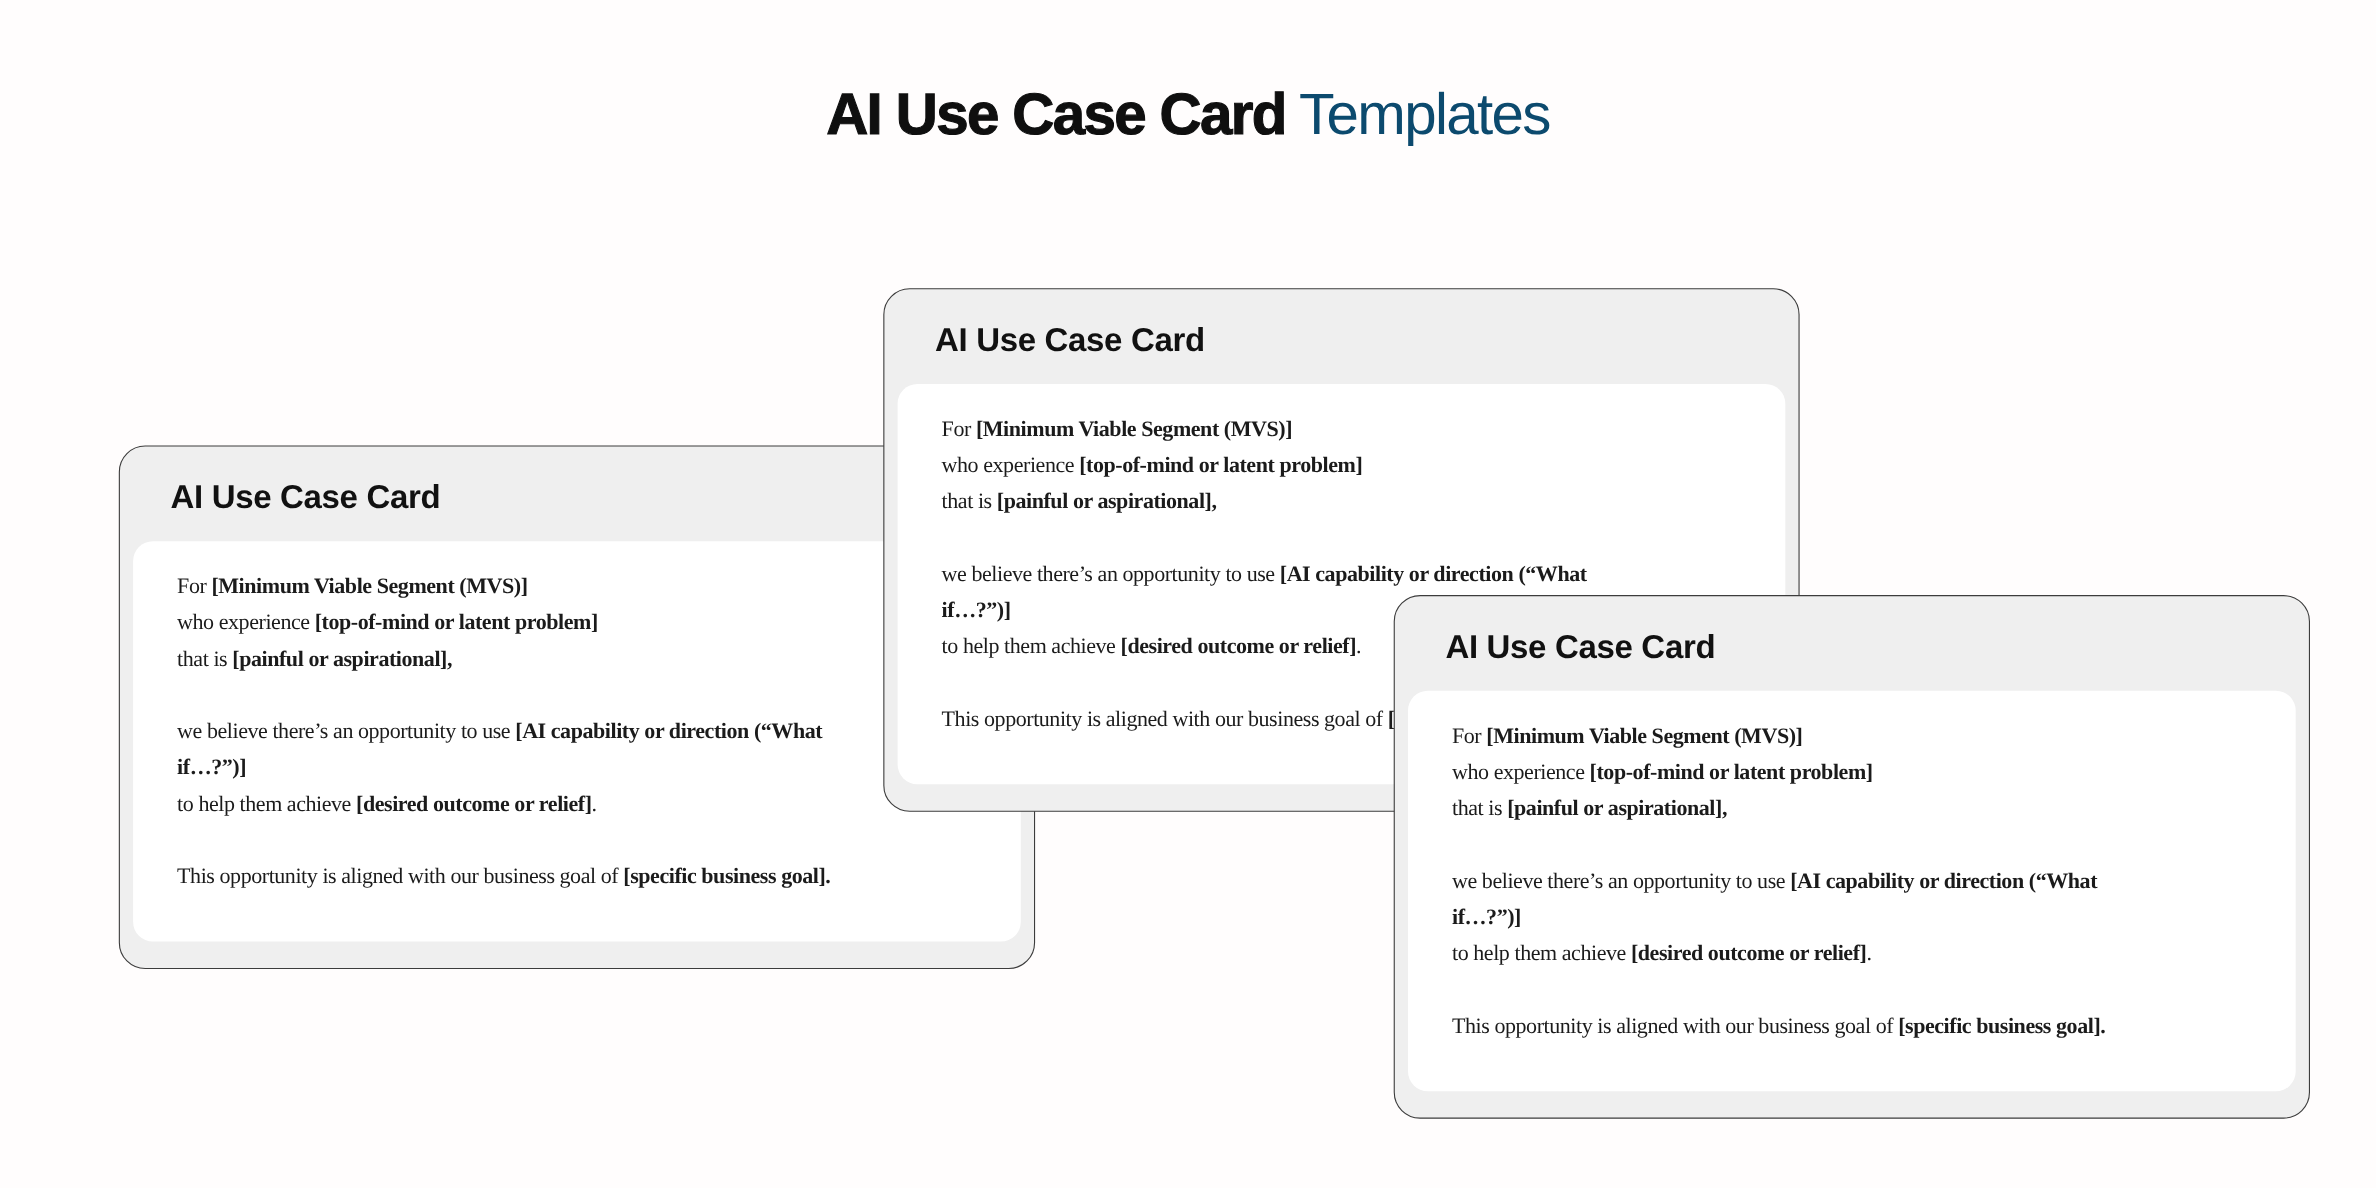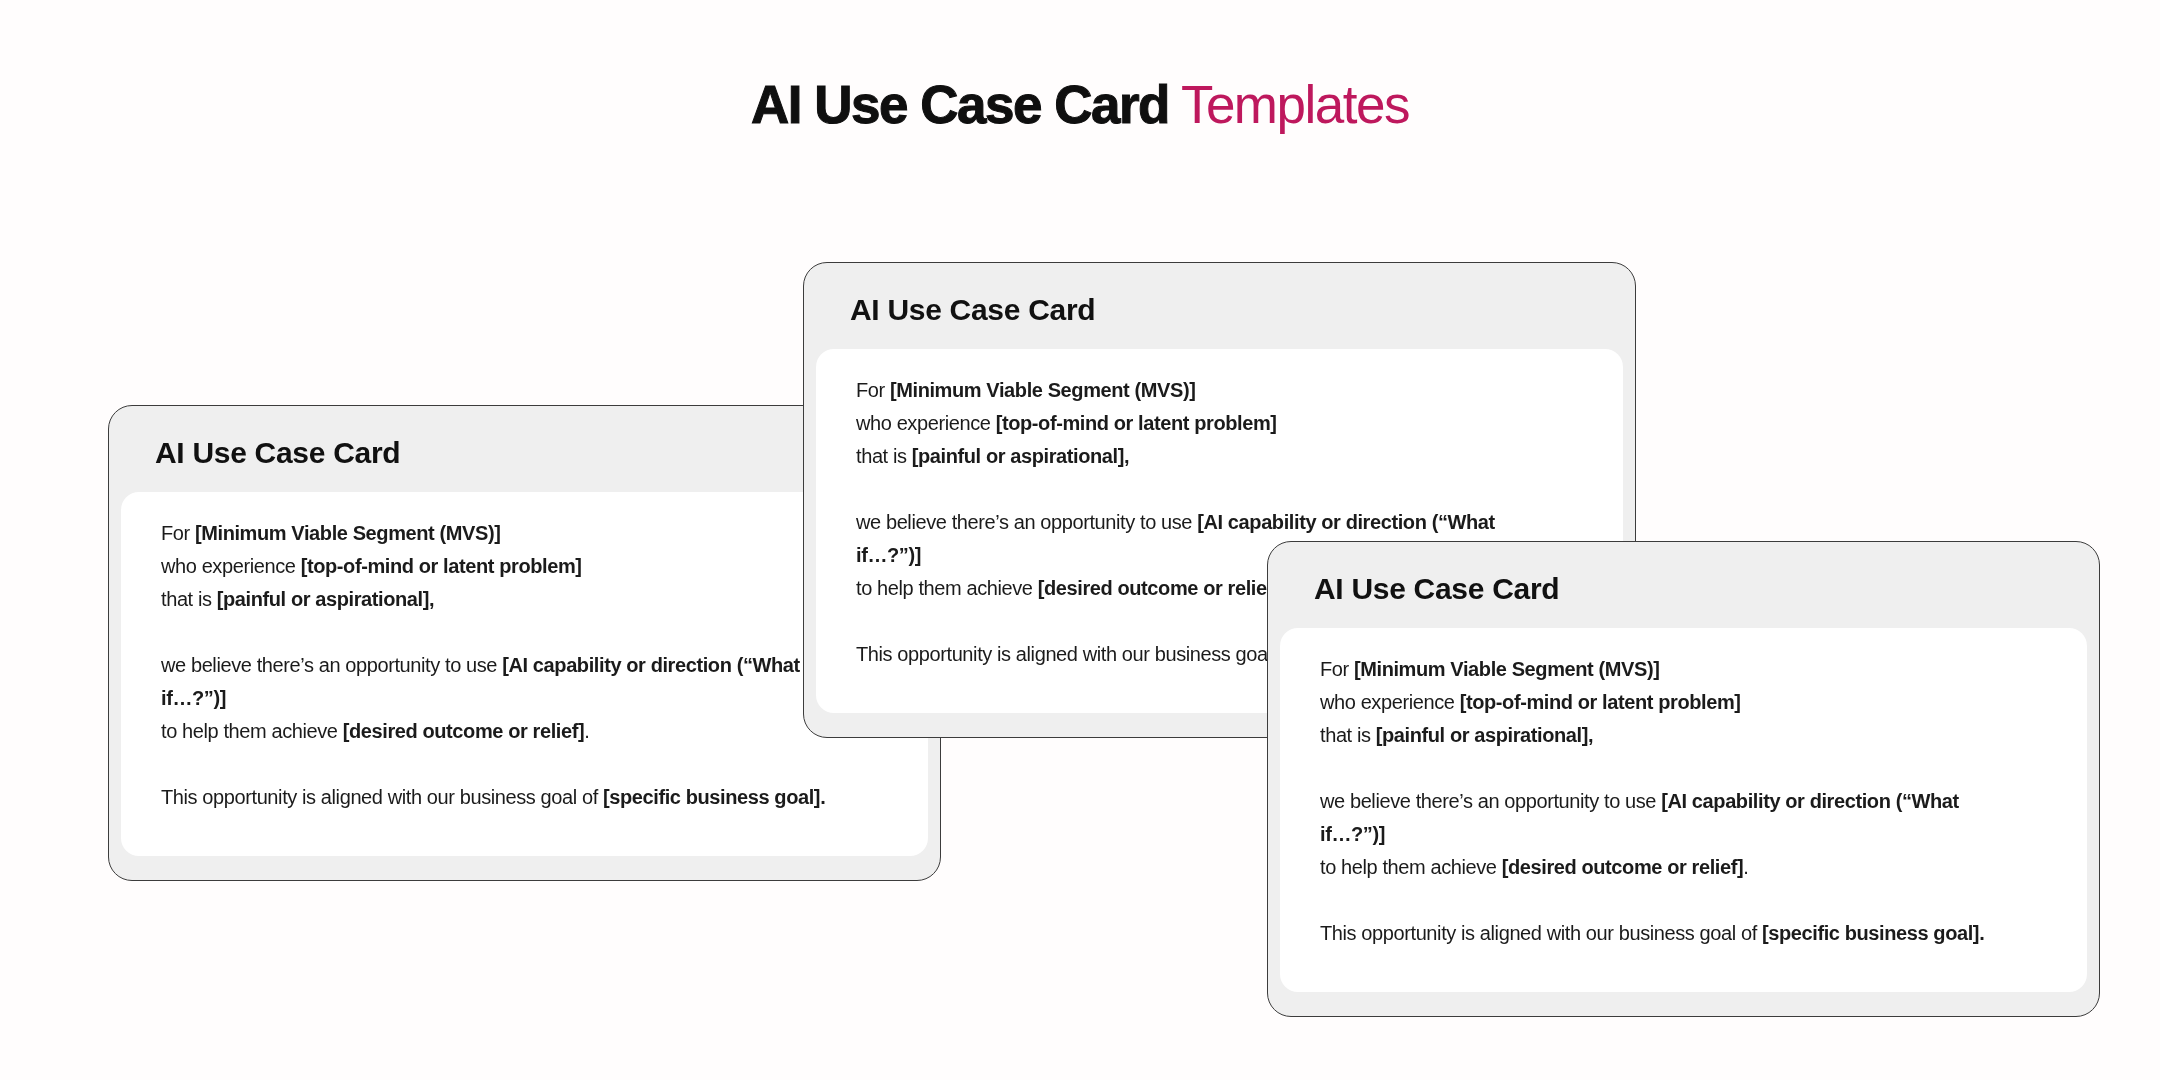--- a/index.html
+++ b/index.html
@@ -24,21 +24,21 @@
     letter-spacing: -1.5px;
     color: #0f0f0f;
     font-weight: 400;
   }
   .t-bold {
     font-weight: 700;
     -webkit-text-stroke: 1px #0f0f0f;
   }
   .t-light {
     font-weight: 400;
-    color: #be185d;
+    color: #0c4a6e;
     margin-left: 12px;
   }
 
   
   .card {
     position: absolute;
     width: 833px;
     height: 476px;
     box-sizing: border-box;
     background: #efefef;
@@ -67,21 +67,21 @@
     border-radius: 18px;
   }
 
   .card-body {
     padding: 25px 24px 0 40px;
     font-size: 20px;
     line-height: 33px;
     letter-spacing: -0.4px;
     color: #1b1b1b;
   }
-  .line { white-space: pre; }
+  .line { white-space: pre; font-family: Liberation Serif, serif; }
   .b { font-weight: 700; }
 </style>
 </head>
 <body>
 
 <div id="screen">
 
   <h1 class="page-title"><span class="t-bold">AI Use Case Card</span><span class="t-light">Templates</span></h1>
 
   <section class="card card-left">

